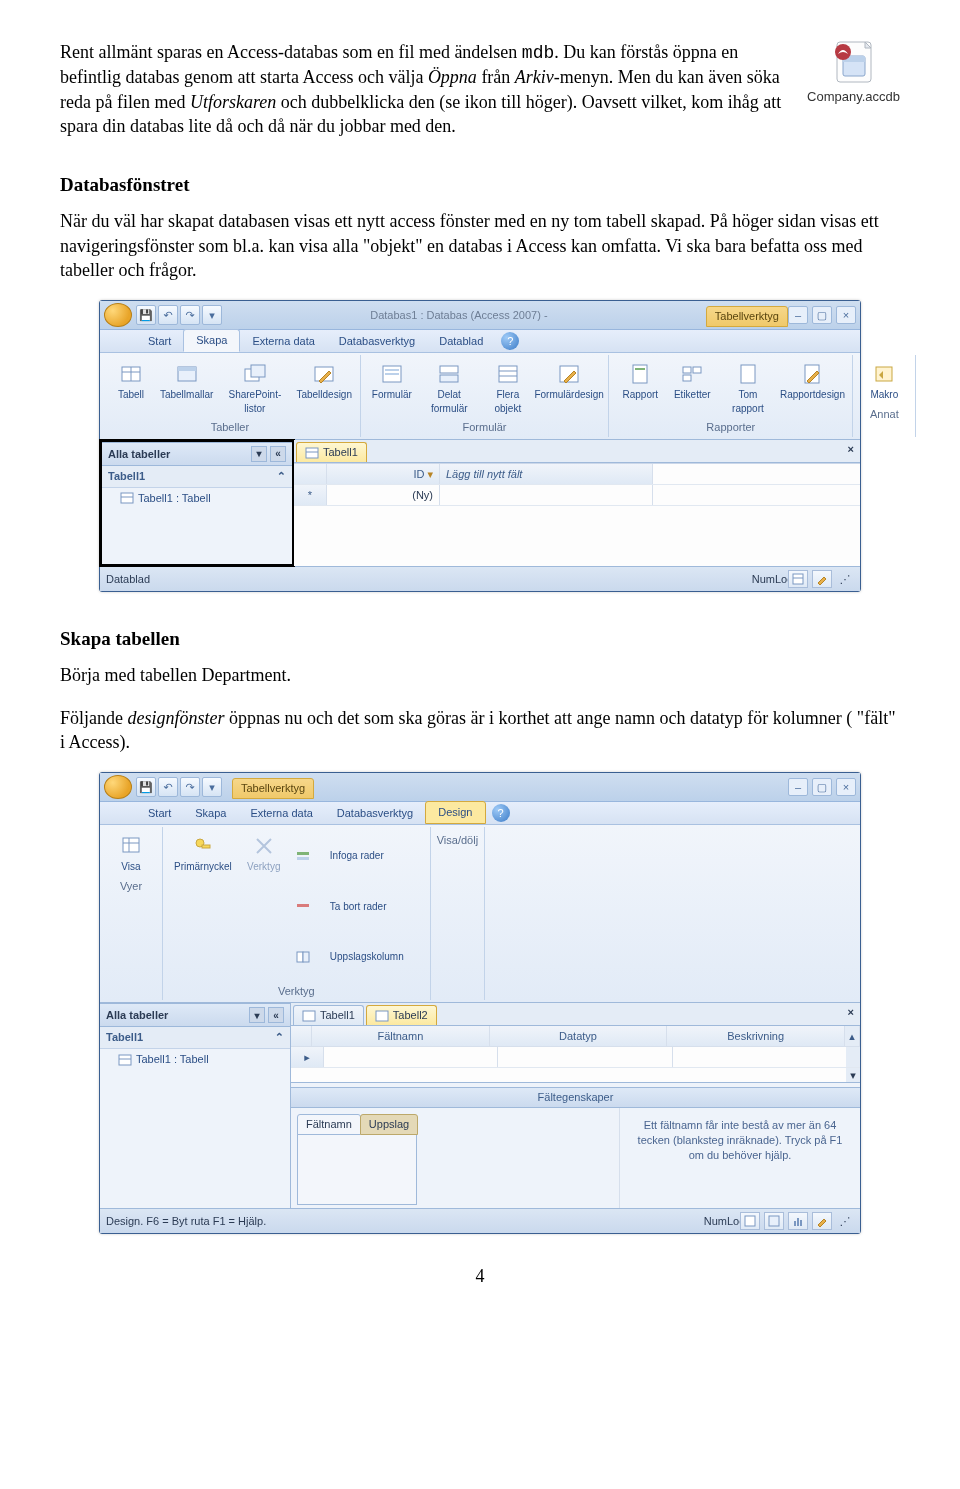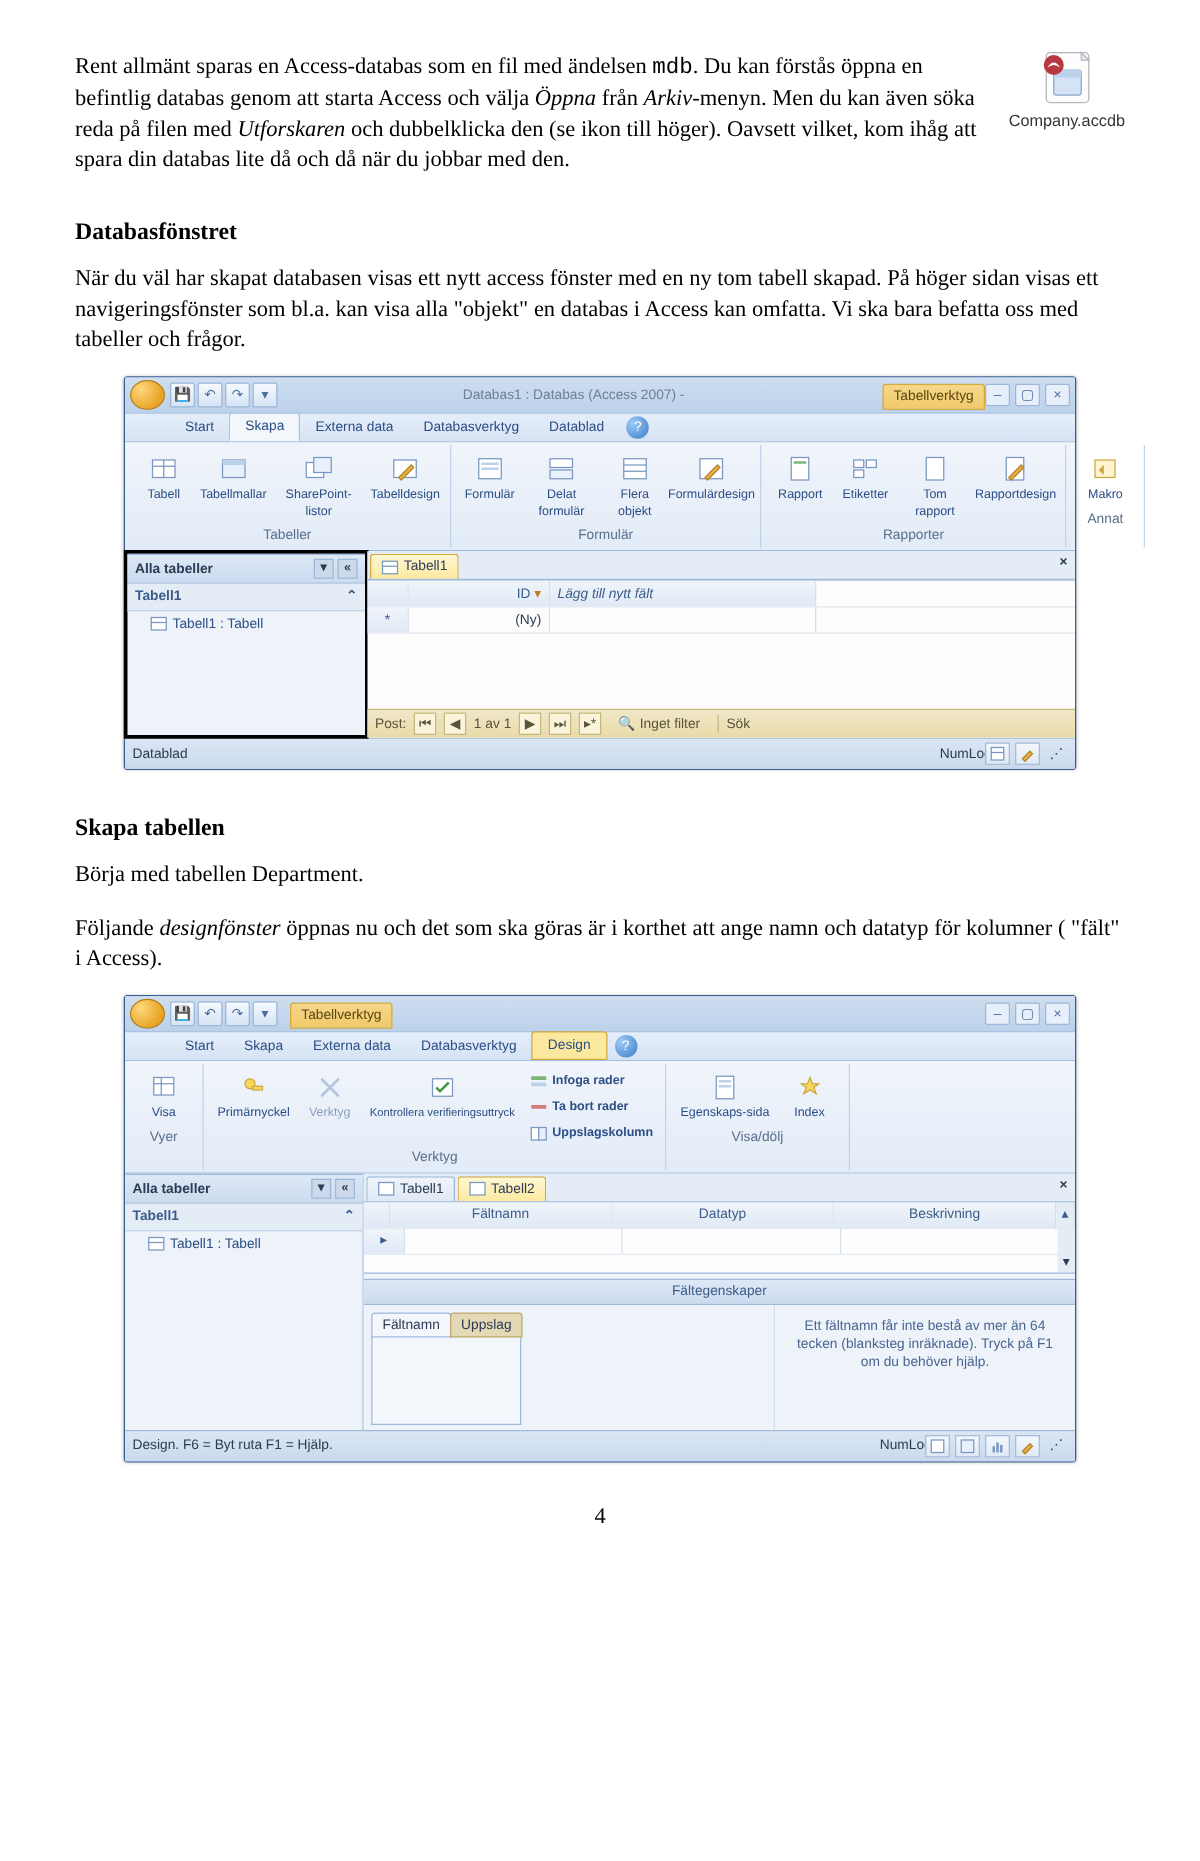--- a/index.html
+++ b/index.html
@@ -57,21 +57,21 @@
   .aw-tabs .active { background:#f3f6fb; border:1px solid #a9c1e1; border-bottom:1px solid #f3f6fb; border-radius:3px 3px 0 0;}
   .aw-help { margin-left:auto; width:18px;height:18px;border-radius:50%;background:radial-gradient(circle at 30% 30%,#9ecaf7,#3b7bc7);color:#fff;display:flex;align-items:center;justify-content:center;margin:2px 6px;}
   .aw-ribbon { display:flex; background:linear-gradient(#f1f5fb,#e2ebf7); border-bottom:1px solid #9fb9da; padding:2px 0;}
   .rgroup { border-right:1px solid #c2d3e9; padding:4px 6px 2px; display:flex; flex-direction:column; align-items:center;}
   .rgroup-btns { display:flex; gap:2px;}
   .rbtn { display:flex; flex-direction:column; align-items:center; padding:2px 4px; border:1px solid transparent; border-radius:3px; min-width:40px;}
   .rbtn .ico { width:24px;height:24px;display:flex;align-items:center;justify-content:center;}
   .rbtn .label{ font-size:10px; color:#2b4e85; margin-top:2px; text-align:center;}
   .rbtn-sm{min-width:0;flex-direction:row;gap:3px;padding:1px 3px;}
   .rbtn-sm .ico{width:16px;height:16px;}
-  .rbtn-sm .label{margin:0;font-weight:bold;}
+  .rbtn-sm .label{margin:16px;}
   .rgroup-label{ font-size:11px; color:#5a6e8d; text-align:center; margin-top:2px;}
   .aw-body { display:flex;}
   .aw-nav { width:190px; background:#eef3fa; border-right:1px solid #9fb9da;}
   .aw-nav-hd { background:linear-gradient(#dee9f7,#cbdaee); border:1px solid #9db8da; border-left:none; border-right:none; padding:3px 6px; font-weight:bold; display:flex; justify-content:space-between; align-items:center;}
   .aw-nav-hd .chev{background:#cdd9ea;border:1px solid #9db8da;width:14px;height:14px;display:flex;align-items:center;justify-content:center;font-size:10px;}
   .aw-nav-group { background:#e4ecf6; border-bottom:1px solid #c3d3e9; padding:3px 6px; font-weight:bold; color:#3c5c89; display:flex; justify-content:space-between; align-items:center;}
   .aw-nav-item { padding:3px 6px 3px 18px; display:flex; align-items:center; gap:4px; color:#2b4e85;}
   .aw-nav-item .ico{width:14px;height:14px;}
   .aw-nav-highlight{border:3px solid #000; margin:-1px;}
   .aw-main { flex:1; background:#fdfdfd; display:flex; flex-direction:column;}
@@ -332,31 +332,20 @@
           <div class="aw-grid-cell aw-id"><span>ID</span>&nbsp;<span style="color:#b78425;">▾</span></div>
           <div class="aw-grid-cell aw-add">Lägg till nytt fält</div>
         </div>
         <div class="aw-grid-row">
           <div class="aw-grid-cell aw-grid-rowhd">*</div>
           <div class="aw-grid-cell aw-id">(Ny)</div>
           <div class="aw-grid-cell aw-add"></div>
         </div>
         <div style="height:60px;"></div>
       </div>
-      <div class="aw-nav-bar">
-        <span>Post:</span>
-        <span class="btn">⏮</span>
-        <span class="btn">◀</span>
-        <span>1 av 1</span>
-        <span class="btn">▶</span>
-        <span class="btn">⏭</span>
-        <span class="btn">▸*</span>
-        <span style="margin-left:8px;">🔍 <span>Inget filter</span></span>
-        <span style="margin-left:8px;border-left:1px solid #c2b77d;padding-left:6px;">Sök</span>
-      </div>
     </div>
   </div>
   <div class="aw-status">
     <span>Datablad</span>
     <div class="right">
       <span style="border:none;background:none;">NumLock</span>
       <span>
           <svg width="12" height="12">
             <rect x="1" y="1" width="10" height="10" fill="#fff" stroke="#7a97c1"></rect>
             <line x1="1" y1="5" x2="11" y2="5" stroke="#7a97c1"></line>
@@ -428,29 +417,20 @@
             <div class="label">Primärnyckel</div>
           </div>
         <div class="rbtn" style="opacity:.5;">
             <div class="ico">
               <svg width="22" height="22">
                 <path d="M4 4 L18 18 M18 4 L4 18" stroke="#7a97c1" stroke-width="2"></path>
               </svg>
             </div>
             <div class="label">Verktyg</div>
           </div>
-        <div class="rbtn">
-            <div class="ico">
-              <svg width="22" height="22">
-                <rect x="3" y="4" width="16" height="14" fill="#fff" stroke="#7a97c1"></rect>
-                <path d="M6 11 L9 14 L16 7" stroke="#4a9a4a" stroke-width="2" fill="none"></path>
-              </svg>
-            </div>
-            <div class="label" style="font-size:9px;">Kontrollera verifieringsuttryck</div>
-          </div>
         <div style="display:flex;flex-direction:column;gap:1px;">
           <div class="rbtn rbtn-sm">
               <div class="ico">
                 <svg width="14" height="14">
                   <rect x="1" y="3" width="12" height="3" fill="#7fb477"></rect>
                   <rect x="1" y="8" width="12" height="3" fill="#bcd1ea"></rect>
                 </svg>
               </div>
               <div class="label">Infoga rader</div>
             </div>
@@ -469,40 +449,20 @@
                   <rect x="7" y="2" width="6" height="10" fill="#e8f0fb" stroke="#7a97c1"></rect>
                 </svg>
               </div>
               <div class="label">Uppslagskolumn</div>
             </div>
         </div>
       </div>
       <div class="rgroup-label">Verktyg</div>
     </div>
     <div class="rgroup">
-      <div class="rgroup-btns">
-        <div class="rbtn">
-            <div class="ico">
-              <svg width="22" height="22">
-                <rect x="4" y="2" width="14" height="18" fill="#fff" stroke="#7a97c1"></rect>
-                <rect x="6" y="5" width="10" height="2" fill="#bcd1ea"></rect>
-                <rect x="6" y="9" width="10" height="2" fill="#bcd1ea"></rect>
-              </svg>
-            </div>
-            <div class="label">Egenskaps-sida</div>
-          </div>
-        <div class="rbtn">
-            <div class="ico">
-              <svg width="22" height="22">
-                <path d="M11 3 L13 8 L18 8 L14 11 L16 16 L11 13 L6 16 L8 11 L4 8 L9 8 Z" fill="#f7d85a" stroke="#c9a742"></path>
-              </svg>
-            </div>
-            <div class="label">Index</div>
-          </div>
-      </div>
       <div class="rgroup-label">Visa/dölj</div>
     </div>
   </div>
   <div class="aw-body">
     <div class="aw-nav">
       <div class="aw-nav-hd">
           <span>Alla tabeller</span>
           <span style="display:flex;gap:3px;">
             <span class="chev">▾</span>
             <span class="chev">«</span>

